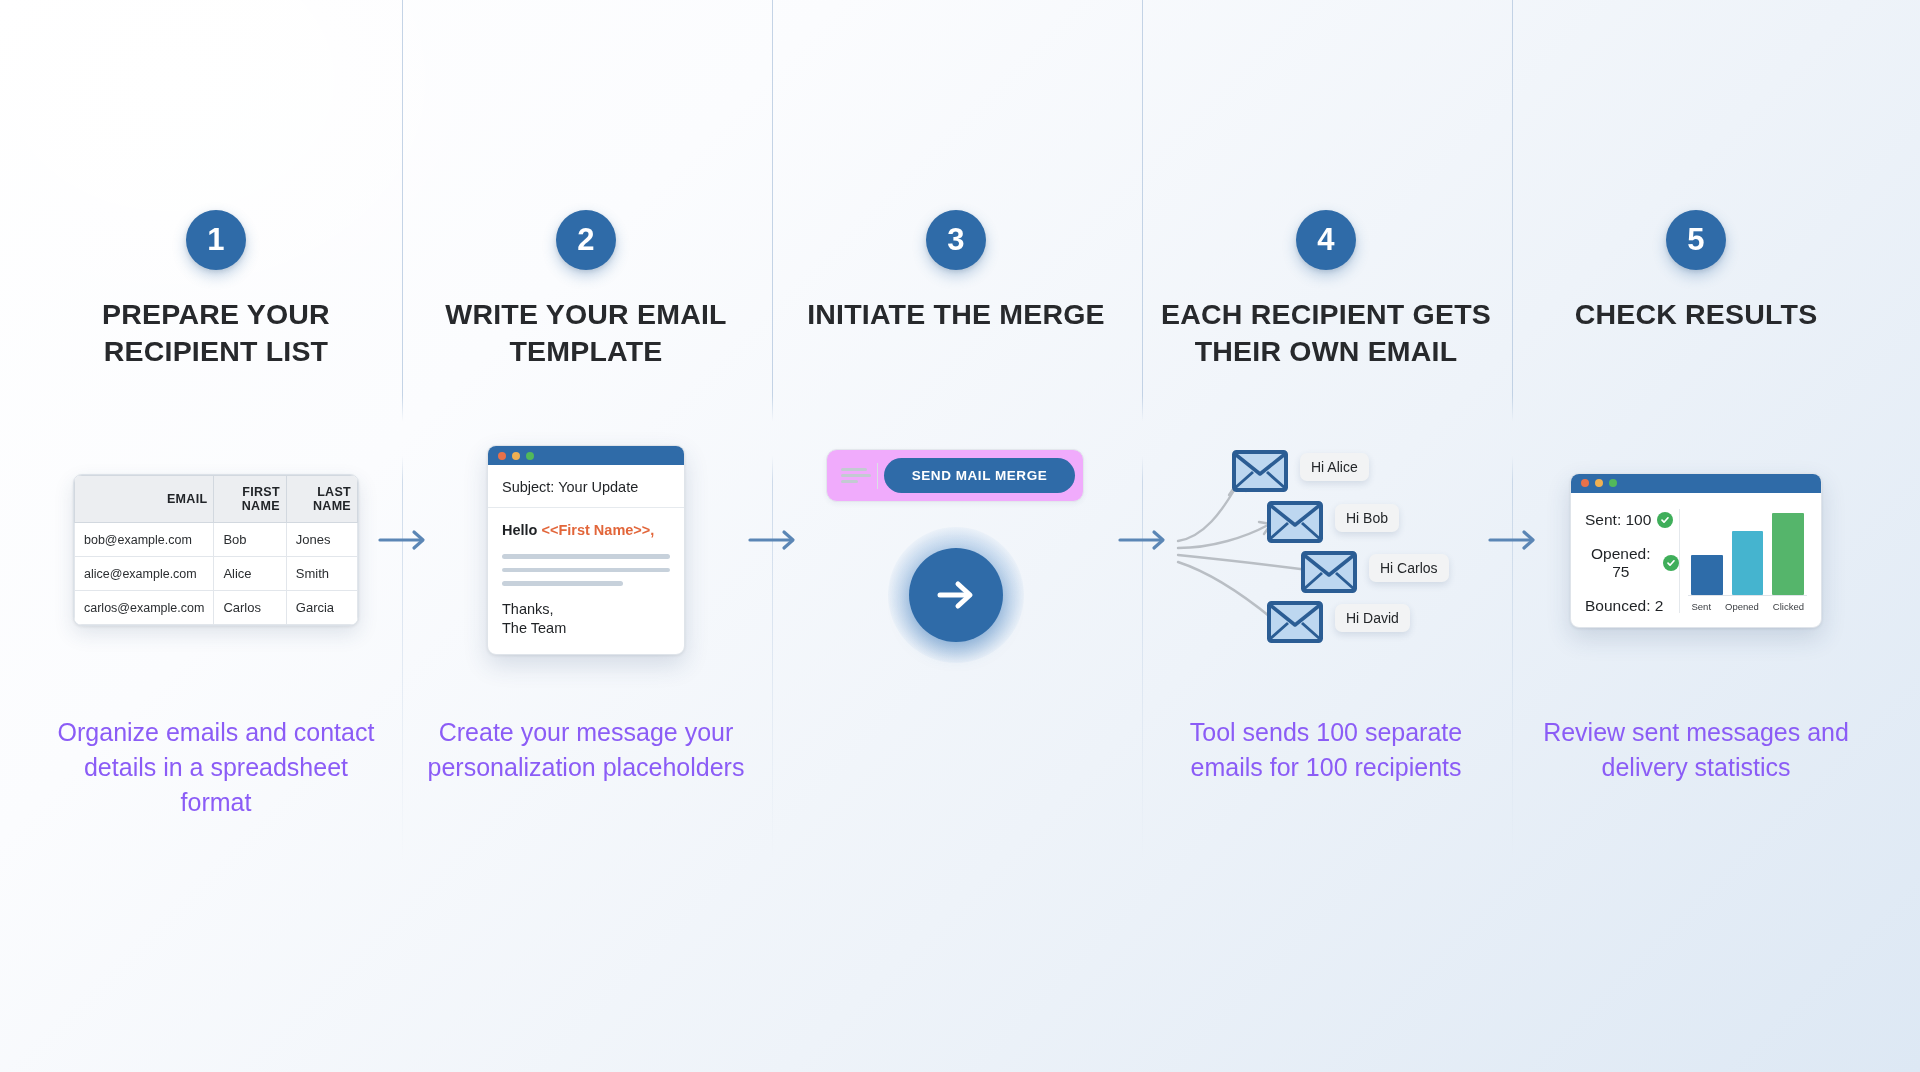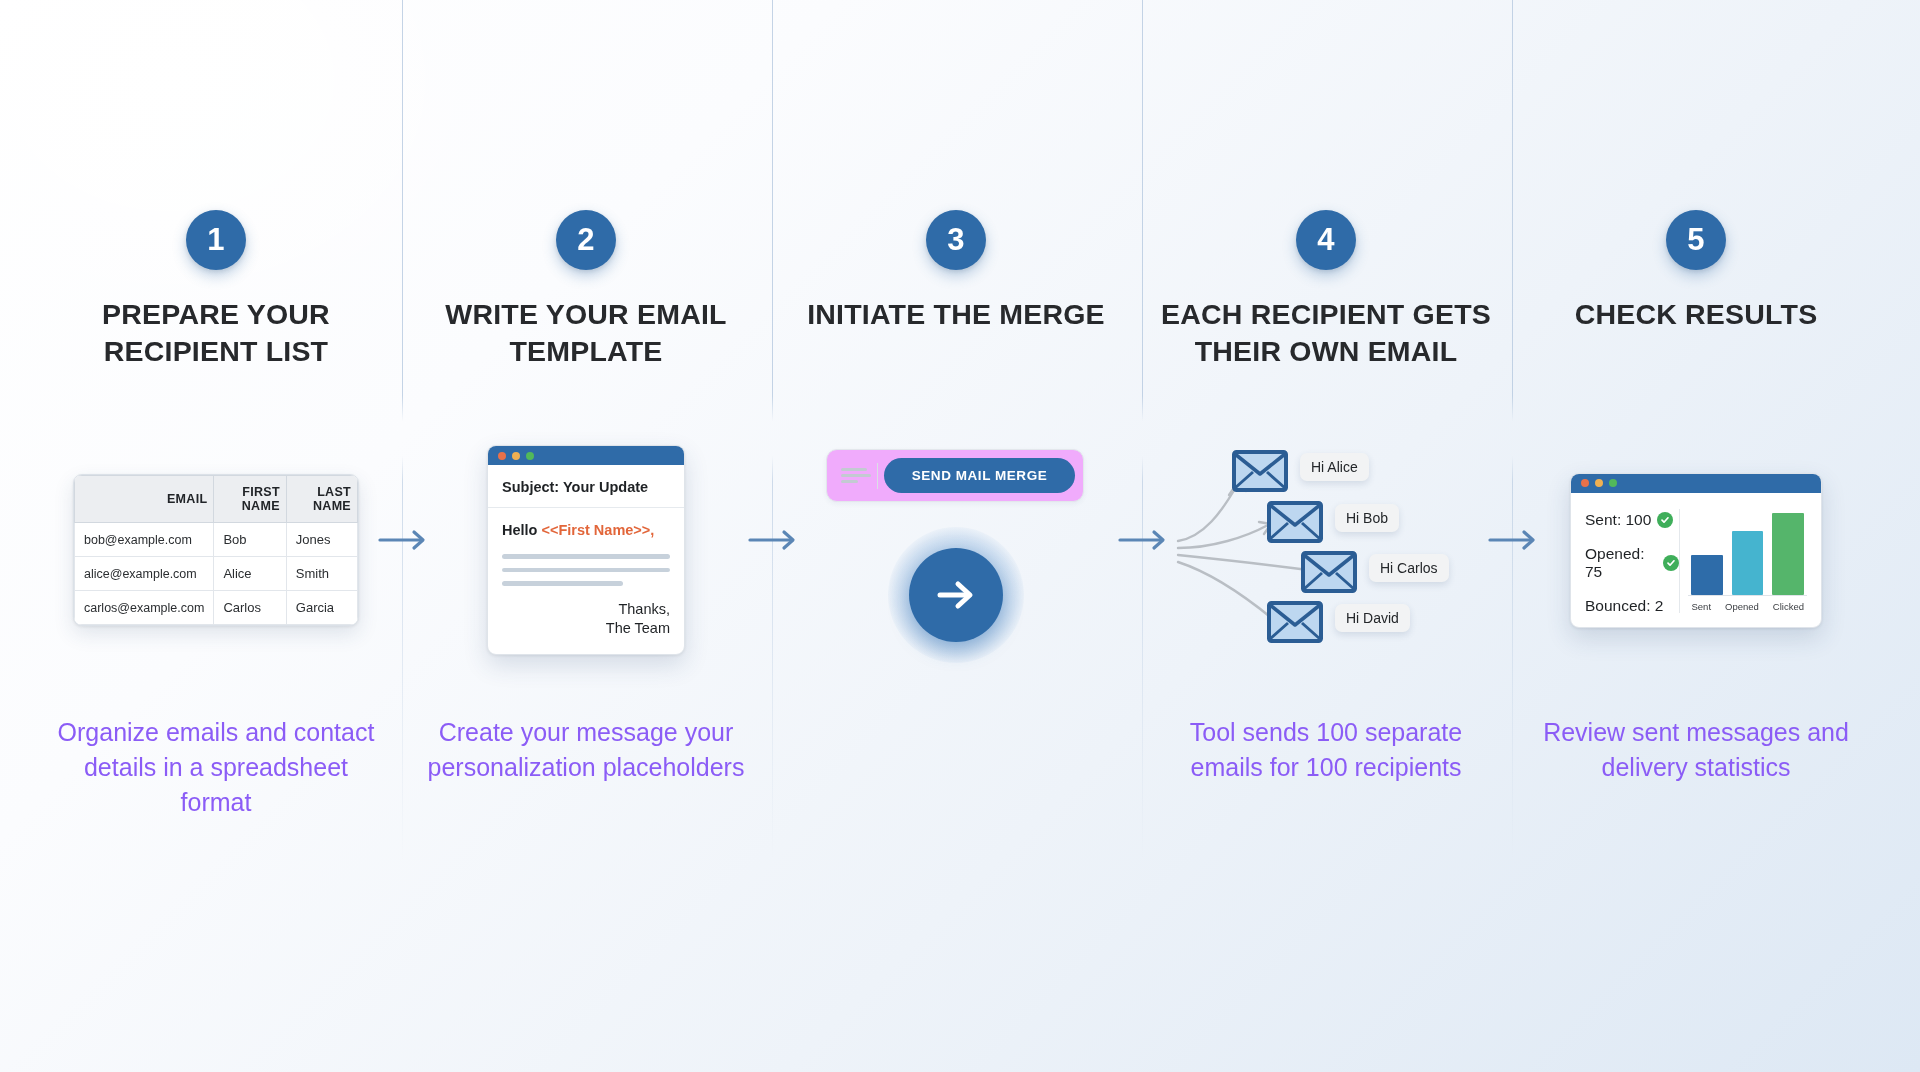--- a/index.html
+++ b/index.html
@@ -58,28 +58,28 @@
   
   .win{background:#fff;border-radius:9px;overflow:hidden;
     box-shadow:0 10px 24px rgba(40,70,110,.16),0 1px 3px rgba(0,0,0,.08);
     border:1px solid #dfe4ea;}
   .win-bar{background:#2f6ba8;height:19px;display:flex;align-items:center;gap:6px;padding:0 10px;}
   .dot{width:8px;height:8px;border-radius:50%;}
   .dot.r{background:#e8714a;} .dot.y{background:#f0b052;} .dot.g{background:#52b85a;}
 
   .mail{width:196px;}
   .mail-subject{font-size:14.5px;color:#1f2225;padding:14px 14px 12px;
-    border-bottom:1px solid #e6eaee;font-weight:700;}
+    border-bottom:1px solid #e6eaee;font-weight:400;}
   .mail-body{padding:14px 14px 16px;}
   .mail-hello{font-size:14.5px;color:#1f2225;margin-bottom:16px;}
   .mail-hello .ph{color:#e2663a;font-weight:700;}
   .mail-hello .bold{font-weight:700;}
   .line{height:4.5px;border-radius:3px;background:#c7d1db;margin-bottom:9px;}
   .line.w1{width:100%;} .line.w2{width:100%;} .line.w3{width:72%;}
-  .mail-sign{font-size:14.5px;color:#1f2225;line-height:19px;margin-top:14px;text-align:right;}
+  .mail-sign{font-size:14.5px;color:#1f2225;line-height:19px;margin-top:14px;}
 
   
   .merge-wrap{position:relative;width:260px;height:230px;}
   .toolbar{position:absolute;left:0;top:14px;width:256px;height:51px;
     background:#f0abfc;border:1px solid #e3e7ec;border-radius:11px;
     display:flex;align-items:center;box-shadow:0 2px 5px rgba(40,70,110,.06);}
   .tb-lines{width:48px;padding-left:14px;box-sizing:border-box;}
   .tb-lines i{display:block;height:3px;border-radius:2px;background:#c3cad2;margin:3px 0;}
   .tb-lines i:nth-child(1){width:26px;}
   .tb-lines i:nth-child(2){width:30px;}
@@ -99,21 +99,21 @@
   
   .fan{position:relative;width:300px;height:210px;}
   .env{position:absolute;width:56px;height:42px;}
   .chip{position:absolute;background:#f2f3f4;border-radius:7px;
     font-size:14px;color:#24272a;padding:6px 11px;white-space:nowrap;
     box-shadow:0 3px 7px rgba(40,70,110,.14);}
 
   
   .stats{width:250px;}
   .stats-body{display:flex;padding:14px 0 12px;}
-  .stats-left{width:118px;padding:4px 0 0 14px;box-sizing:border-box;}
+  .stats-left{width:118px;padding:4px 0 0 14px;box-sizing:border-box;text-align:center;}
   .stat{display:flex;align-items:center;gap:6px;font-size:15.5px;color:#1f2225;margin-bottom:16px;}
   .stat:last-child{margin-bottom:0;}
   .tick{width:16px;height:16px;border-radius:50%;background:#3fae5a;
     display:flex;align-items:center;justify-content:center;flex:0 0 auto;}
   .stats-sep{width:1px;background:#e4e8ec;margin:2px 9px 2px 0;}
   .chart{flex:1;padding-right:14px;}
   .bars{height:88px;display:flex;align-items:flex-end;gap:9px;
     border-bottom:1.5px solid #dfe3e8;padding:0 3px;}
   .bar{flex:1;border-radius:1px;}
   .xlabels{display:flex;gap:14px;padding:5px 3px 0;justify-content:center;}

